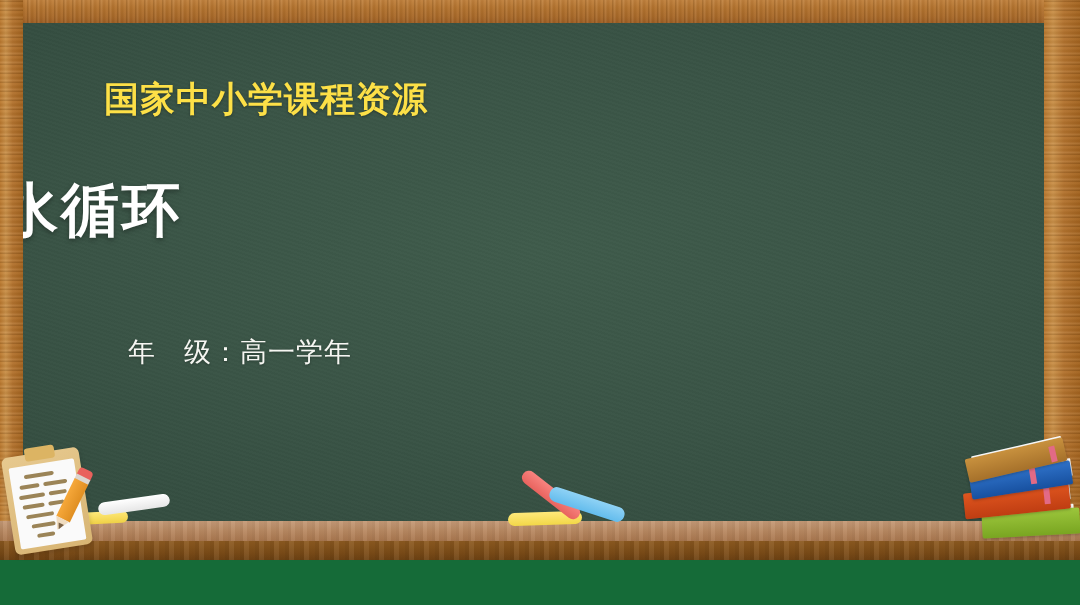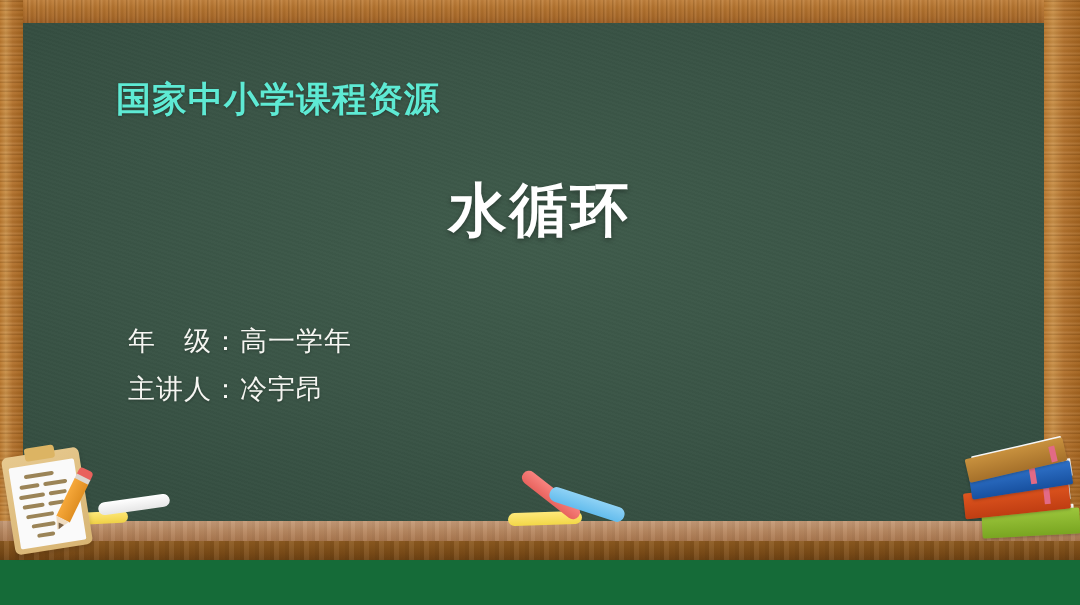--- a/index.html
+++ b/index.html
@@ -47,33 +47,32 @@
   #board-noise{
     position:absolute;inset:0;
     background:
       repeating-linear-gradient(18deg, rgba(255,255,255,0.012) 0 2px, rgba(0,0,0,0.012) 2px 4px);
     pointer-events:none;
   }
 
   
   #brand{
     position:absolute;left:104px;top:76px;z-index:4;
-    color:#5eead4;font-size:35px;font-weight:bold;letter-spacing:1px;
+    color:#fde047;font-size:35px;font-weight:bold;letter-spacing:1px;
     text-shadow:0 1px 3px rgba(0,0,0,0.35);
     white-space:nowrap;
-    margin-left:12px;
   }
   #lesson-title{
-    position:absolute;left:0;right:0;top:172px;z-index:4;text-align:center;
+    position:absolute;left:0;right:0;top:172px;z-index:4;
     color:#ffffff;font-size:58px;font-weight:bold;letter-spacing:3px;
     text-shadow:0 2px 5px rgba(0,0,0,0.35);
   }
   #meta{
-    position:absolute;left:128px;top:319px;width:860px;z-index:4;
-    font-family:Liberation Mono, monospace;
+    position:absolute;left:128px;top:328px;width:860px;z-index:4;
+    font-family:Liberation Serif, serif;
     color:#f6f6f2;font-size:27px;line-height:48px;letter-spacing:1px;
     text-shadow:0 1px 3px rgba(0,0,0,0.3);
   }
   .meta-row{display:flex;}
   .meta-col{width:415px;white-space:pre;}
 
   
   #ledge{position:absolute;left:0;top:521px;width:1080px;height:39px;z-index:9;}
   #ledge-top{
     position:absolute;left:0;top:0;width:1080px;height:20px;
@@ -160,21 +159,20 @@
   <div id="frame-right" class="wood-v"></div>
 
   <div id="brand">国家中小学课程资源</div>
   <div id="lesson-title">水循环</div>
 
   <div id="meta">
     <div class="meta-row">
       <div class="meta-col"><span>年　级：</span><span>高一学年</span></div>
     </div>
     <div class="meta-row">
-      <div class="meta-col"><span>主讲人：</span><span>冷宇昂</span></div>
     </div>
   </div>
 
   <div class="chalk" id="chalk-yellow"></div>
   <div class="chalk" id="chalk-red"></div>
   <div class="chalk" id="chalk-blue"></div>
 
   <div id="deco-left">
     <div id="chalk-l-yellow"></div>
     <div id="chalk-l-white"></div>

